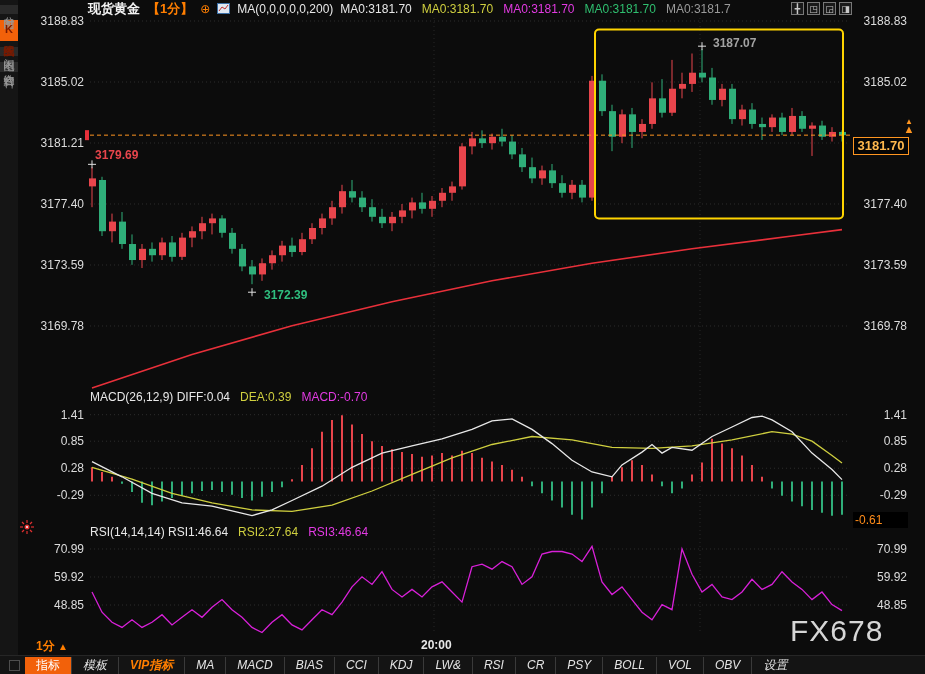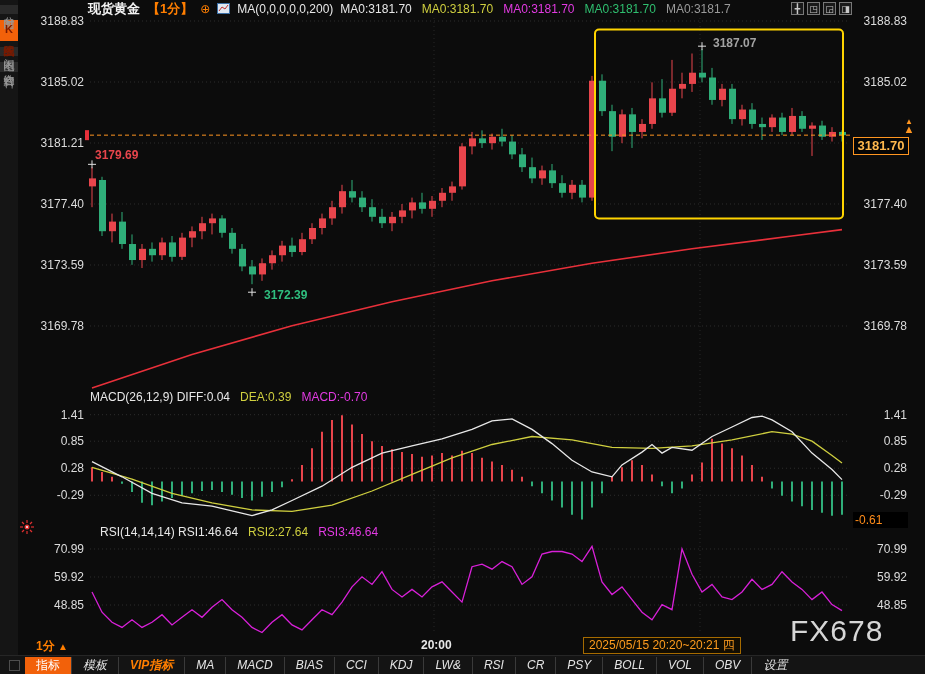--- a/index.html
+++ b/index.html
@@ -356,21 +356,21 @@
   </div>
   <div class="price-badge">3181.70</div>
 
   <div class="legend" style="left:90px;top:390px;">
     <span style="color:#e8e8e8;">MACD(26,12,9) DIFF:0.04</span>
     <span style="color:#cfcf3f;">DEA:0.39</span>
     <span style="color:#e23ae2;">MACD:-0.70</span>
   </div>
   <div class="alert-badge">-0.61</div>
 
-  <div class="legend" style="left:100px;top:525px;align-items:center;">
+  <div class="legend" style="left:90px;top:525px;align-items:center;">
     <span style="color:#e8e8e8;">RSI(14,14,14) RSI1:46.64</span>
     <span style="color:#cfcf3f;">RSI2:27.64</span>
     <span style="color:#e23ae2;">RSI3:46.64</span>
   </div>
 
   <span style="position:absolute;left:20px;top:520px;line-height:0;">
     <svg width="14" height="14">
       <g stroke="#e03030" stroke-width="1.2">
         <line x1="7" y1="0" x2="7" y2="3"></line>
           <line x1="7" y1="11" x2="7" y2="14"></line>
@@ -384,21 +384,20 @@
       <circle cx="7" cy="7" r="2.5" fill="#e03030"></circle>
         <circle cx="7" cy="7" r="1" fill="#fff"></circle>
     </svg>
   </span>
 
   <div class="st-interval">
     <span>1分</span>
     <span class="arr">▲</span>
   </div>
   <div class="st-time">20:00</div>
-  <div class="st-range">2025/05/15 20:20~20:21 四</div>
   <div class="watermark">FX678</div>
 
   <div class="toolbar" id="toolbar">
     <span class="tb-lead"></span>
   <span class="tb-item active">指标</span>
       <span class="tb-item">模板</span>
       <span class="tb-item vip">VIP指标</span>
       <span class="tb-item">MA</span>
       <span class="tb-item">MACD</span>
       <span class="tb-item">BIAS</span>

